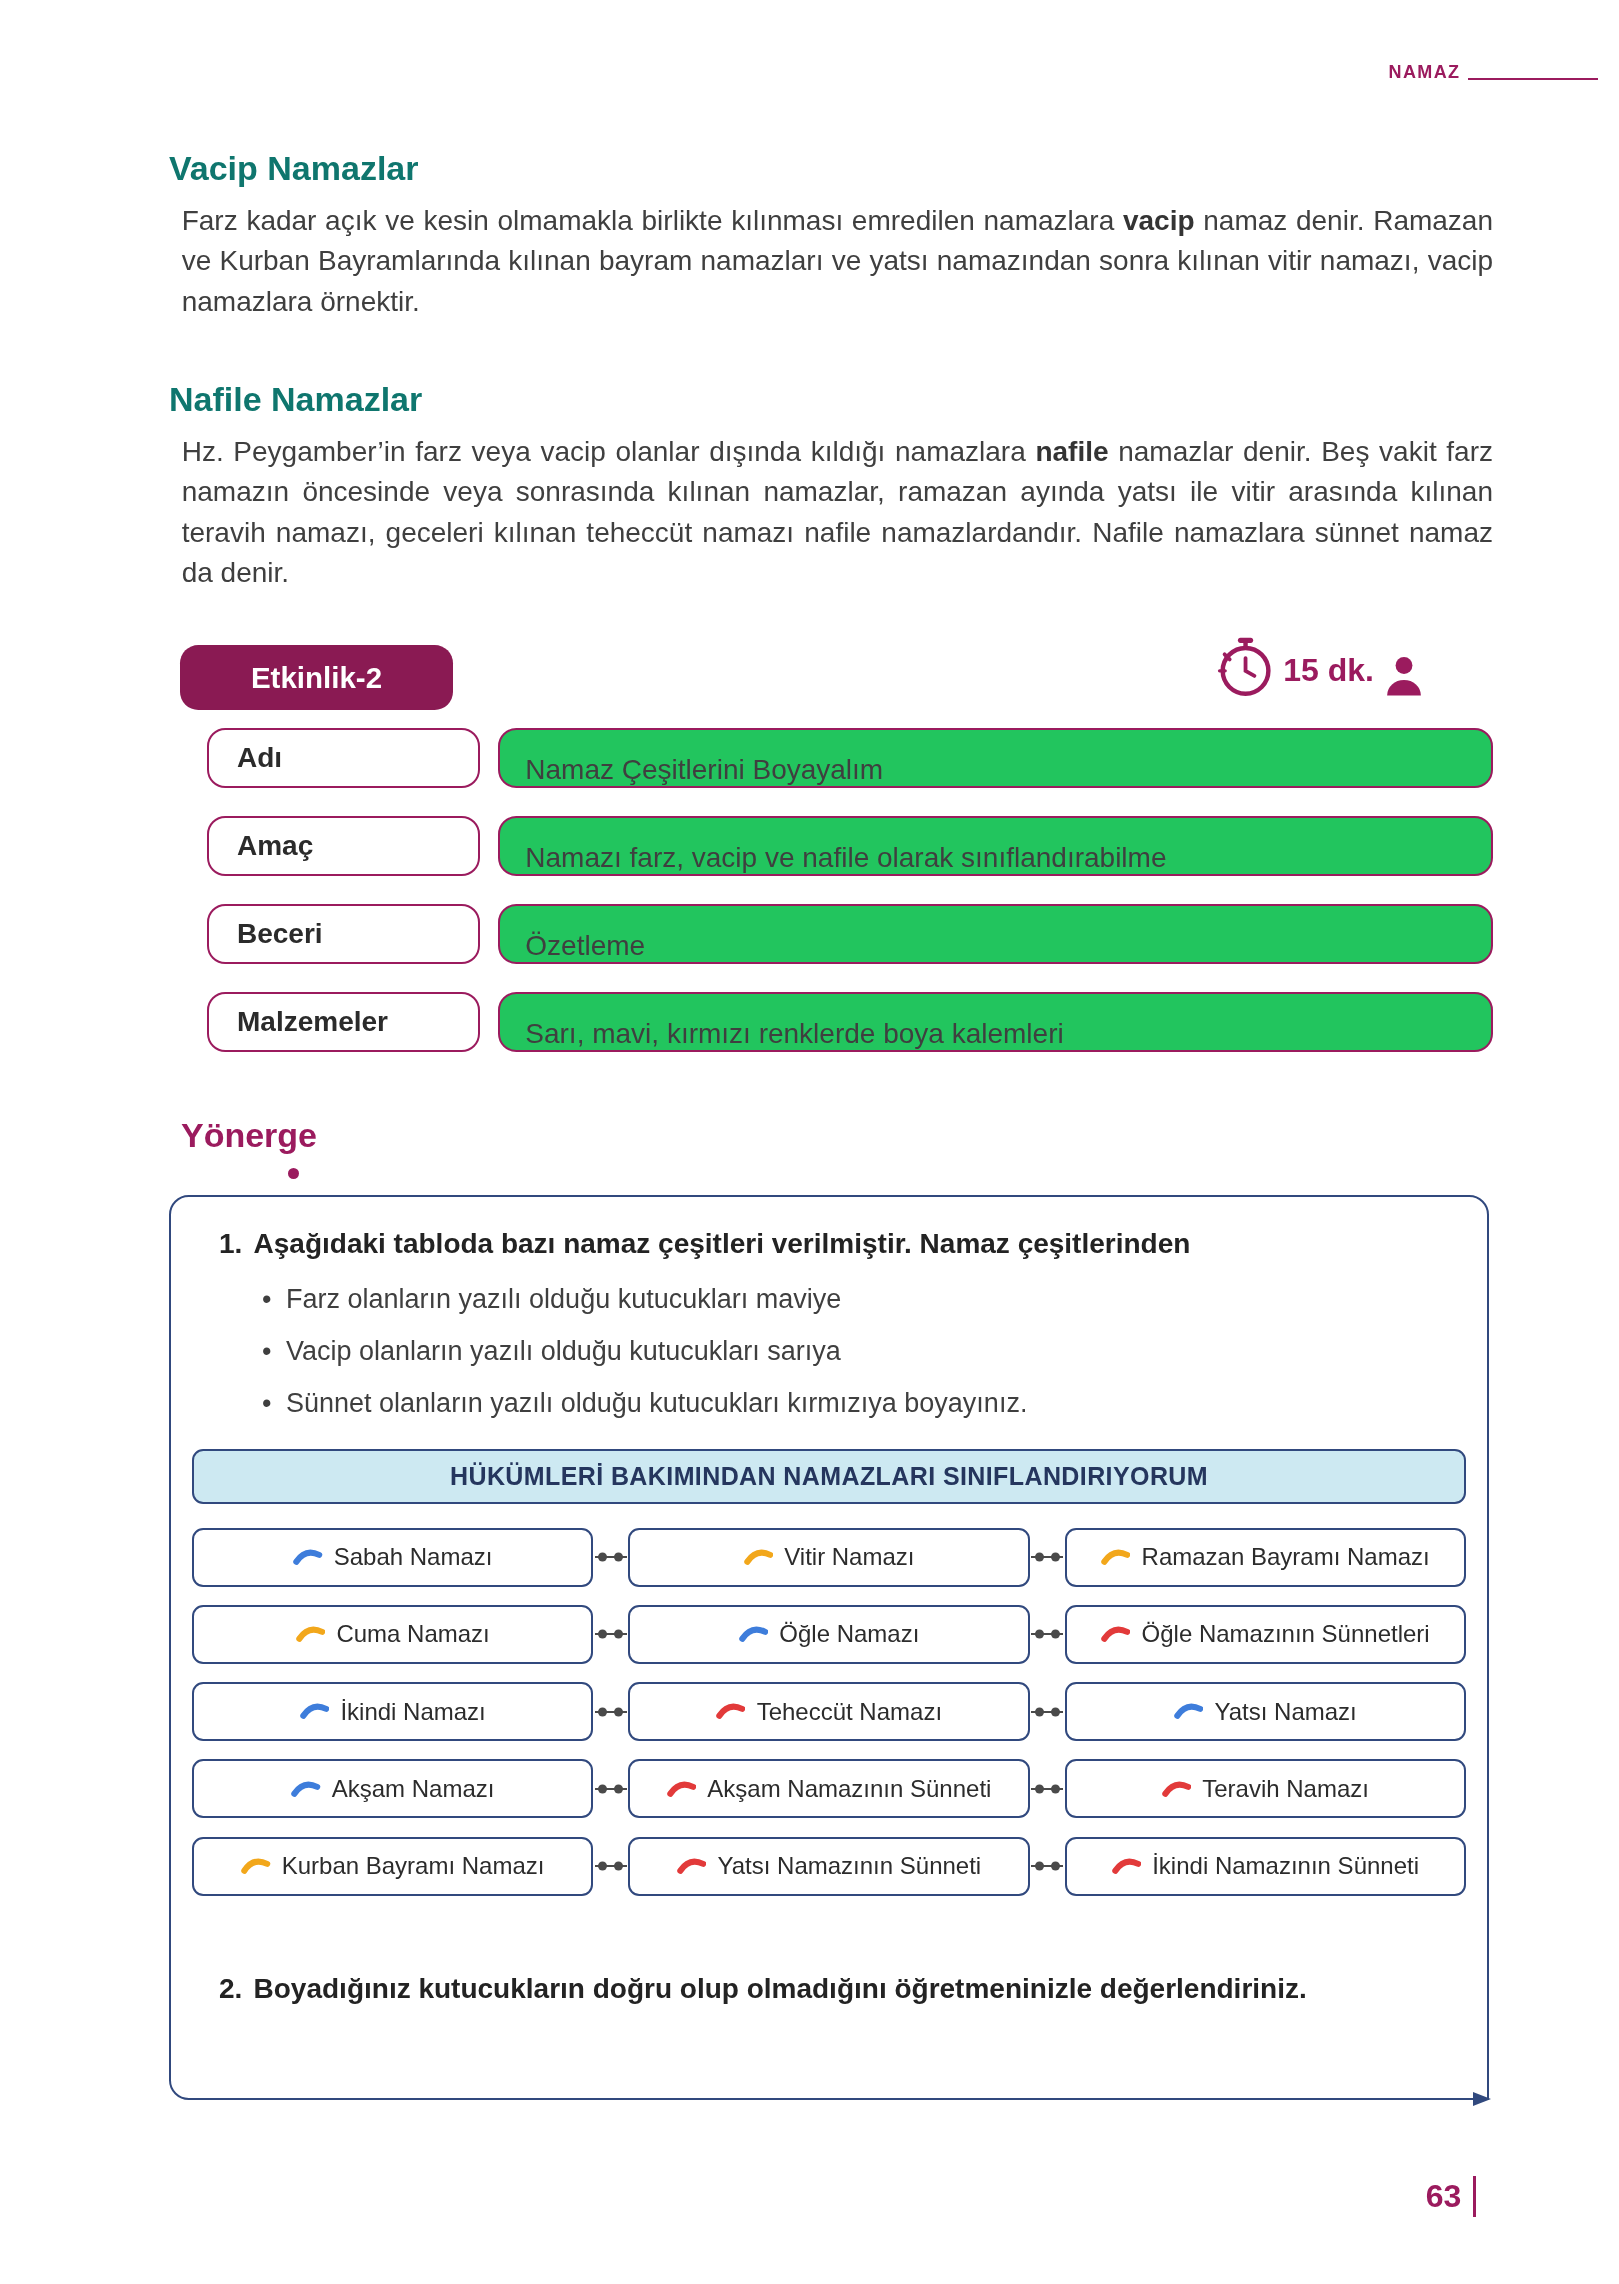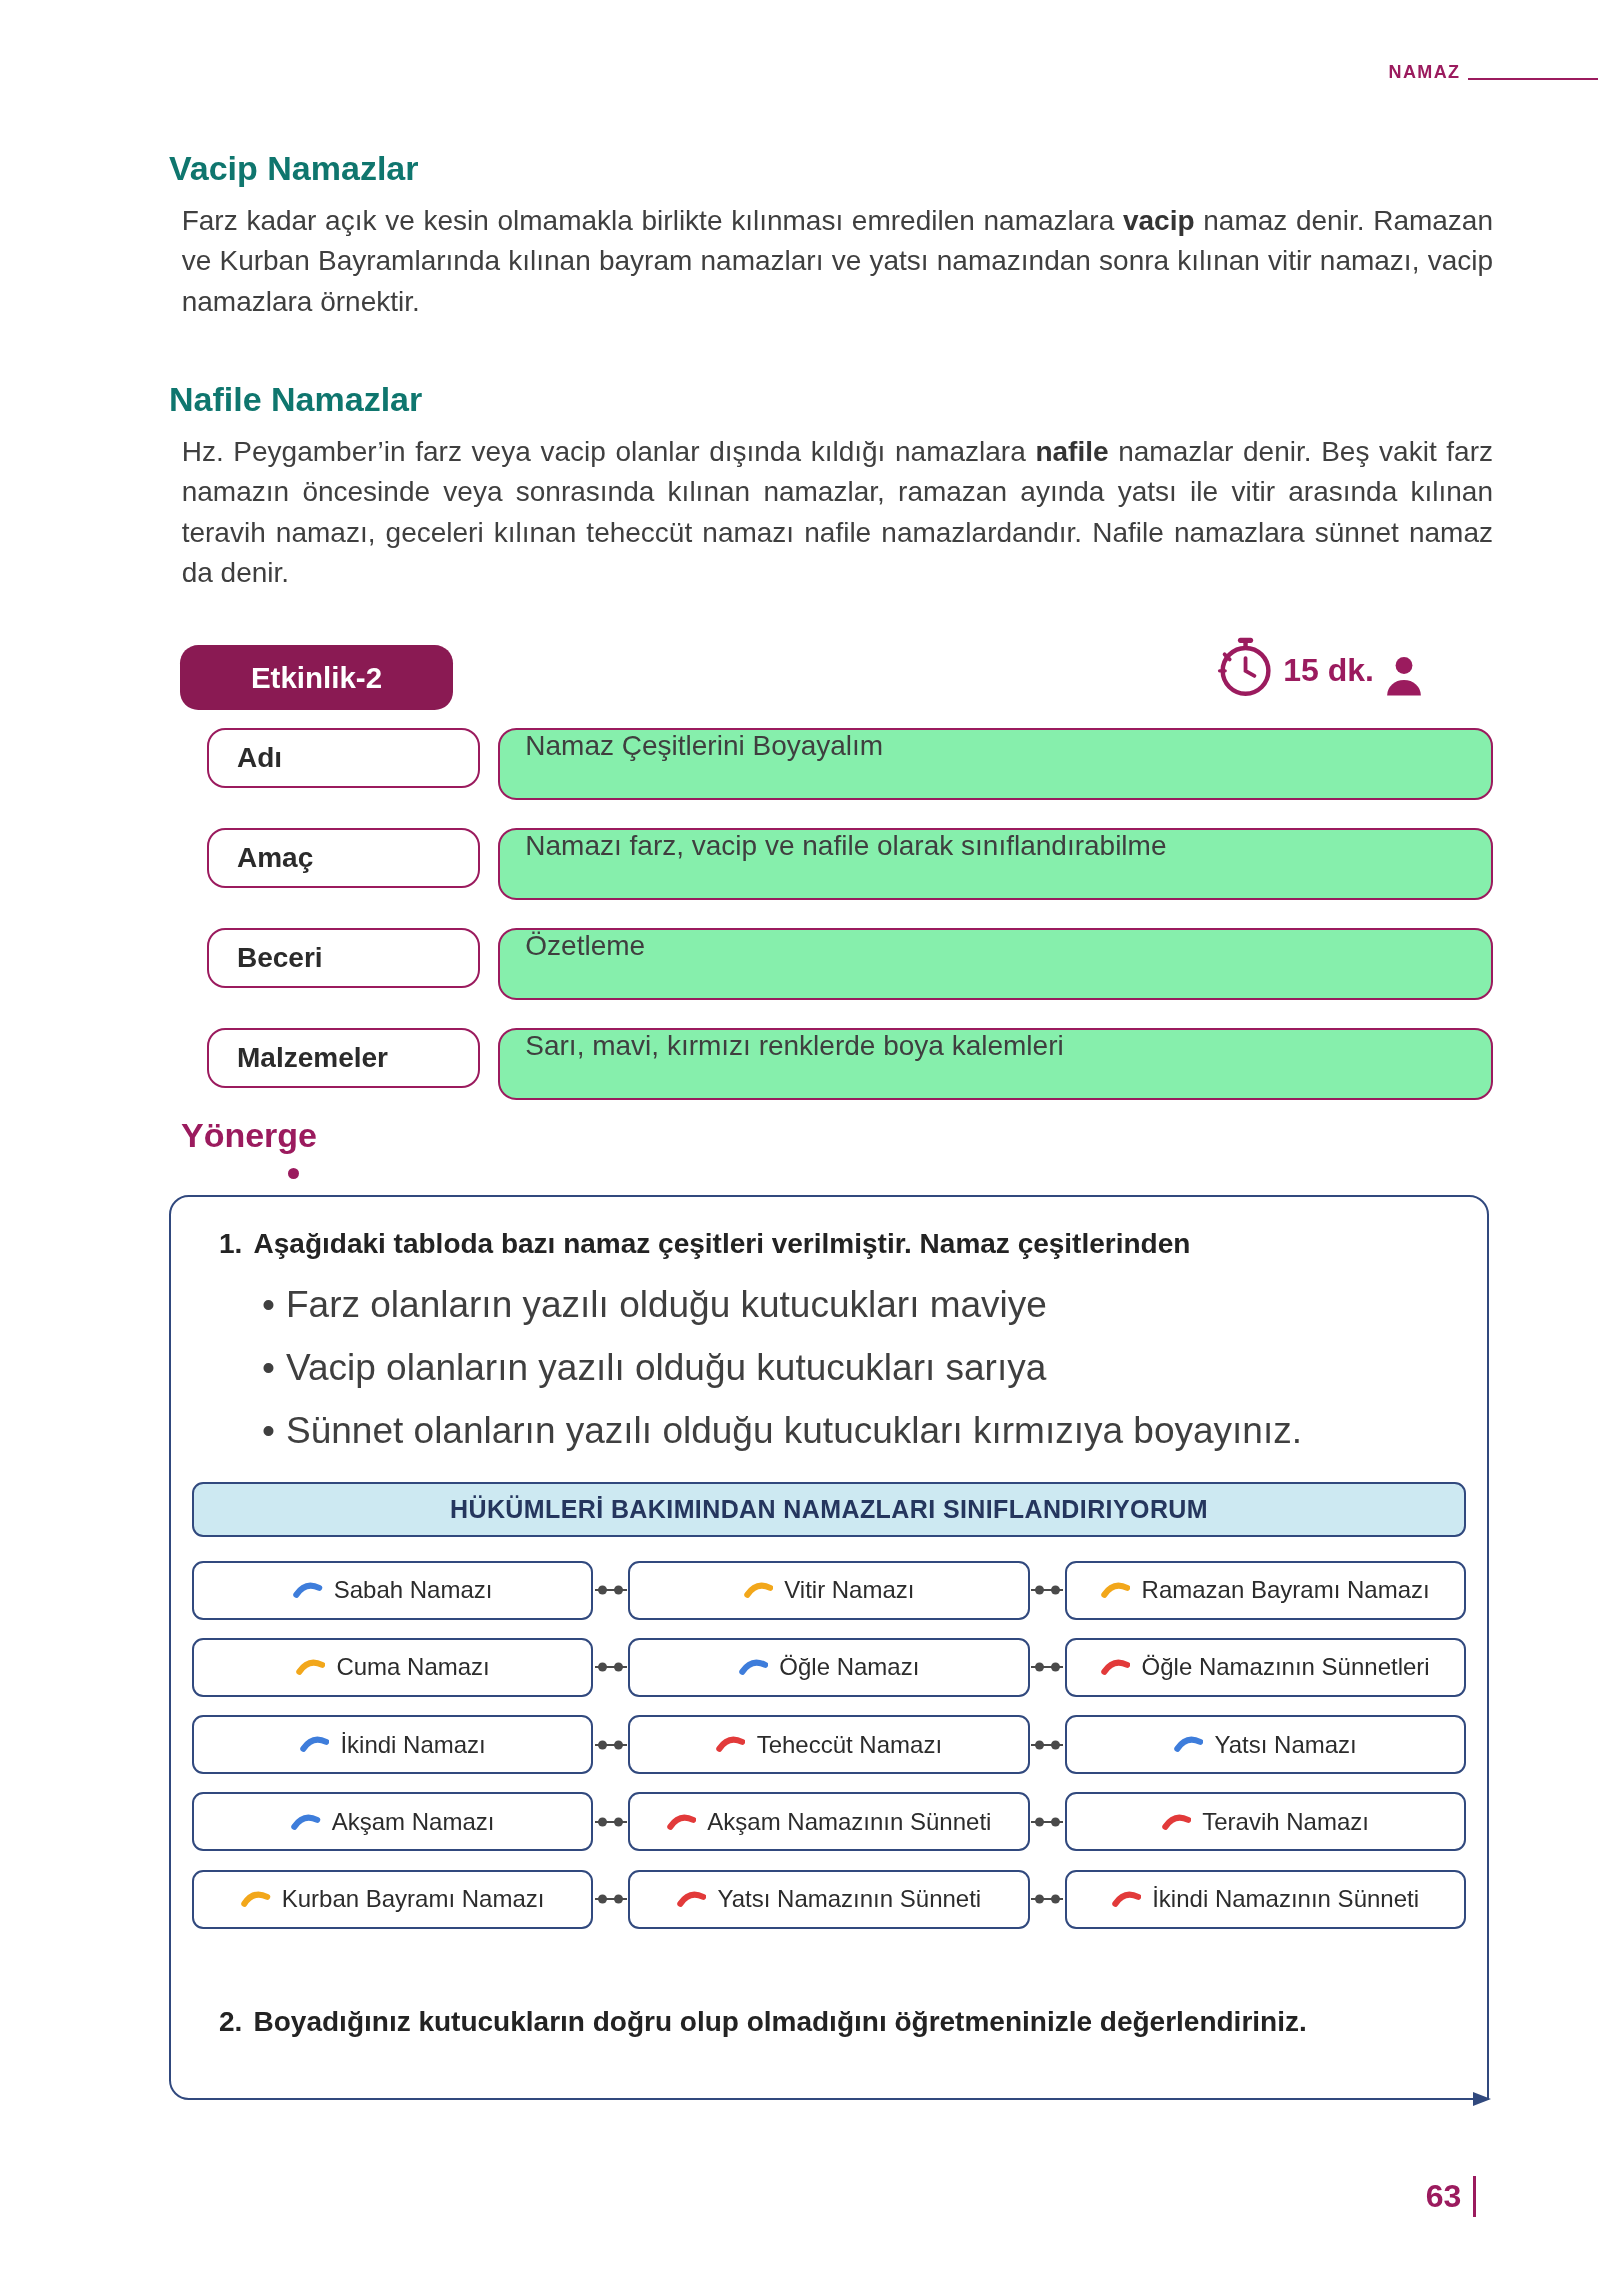--- a/index.html
+++ b/index.html
@@ -40,23 +40,23 @@
   
   .activity-rows { position:absolute; left:169px; top:728px; width:1324px; }
   .arow { display:flex; gap:18.3px; margin-bottom:28px;margin-left:38px; }
   .alabel {
     flex:0 0 273px; height:60px;
     border:2.5px solid #9b1b5e; border-radius:18.3px; background:#fff;
     display:flex; align-items:center; padding-left:28px;
     font-size:28px; font-weight:bold; color:#2b2b2b;
   }
   .avalue {
-    flex:1; height:72px;
-    border:2.5px solid #9b1b5e; border-radius:18.3px; background:#86efac;
-    display:flex; align-items:flex-start; padding-left:25px;
+    flex:1; height:60px;
+    border:2.5px solid #9b1b5e; border-radius:18.3px; background:#22c55e;
+    display:flex; align-items:flex-end; padding-left:25px;
     font-size:28px; color:#3f3f3f;
   }
 
   
   .ytitle { position:absolute; left:181px; top:1116px; font-size:34px; font-weight:bold; color:#9b1b5e; }
   .ytitle-dot { position:absolute; left:107px; top:52px; width:11.2px; height:11.2px; border-radius:50%; background:#9b1b5e; }
 
   .ybox {
     position:absolute; left:169px; top:1195px;
     width:1320px; height:905px;
@@ -65,21 +65,21 @@
     padding:31px 21px 0 21px;
   }
   .ybox::after {
     content:""; position:absolute; right:-4.2px; bottom:-8.4px;
     border-top:7.7px solid transparent; border-bottom:7.7px solid transparent;
     border-left:18.3px solid #31497e;
   }
   .step { display:flex; gap:11.2px; margin-left:27px; font-size:28px; font-weight:bold; color:#232323; }
   .step-2 { margin-top:77px; }
   .bullets { list-style:none; margin:24px 0 0 70px; }
-  .bullets li { position:relative; padding-left:24px; font-size:37px; color:#3f3f3f; margin-bottom:21px; }
+  .bullets li { position:relative; padding-left:24px; font-size:27px; color:#3f3f3f; margin-bottom:21px; }
   .bullets li::before { content:"•"; position:absolute; left:0; color:#3f3f3f; }
 
   .theader {
     margin-top:29.5px; height:55px;
     background:#cde9f2; border:2.1px solid #31497e; border-radius:11.2px;
     display:flex; align-items:center; justify-content:center;
     font-size:25px; font-weight:600; color:#25365e; letter-spacing:0.4px;
   }
 
   .tgrid { margin-top:24px; }

